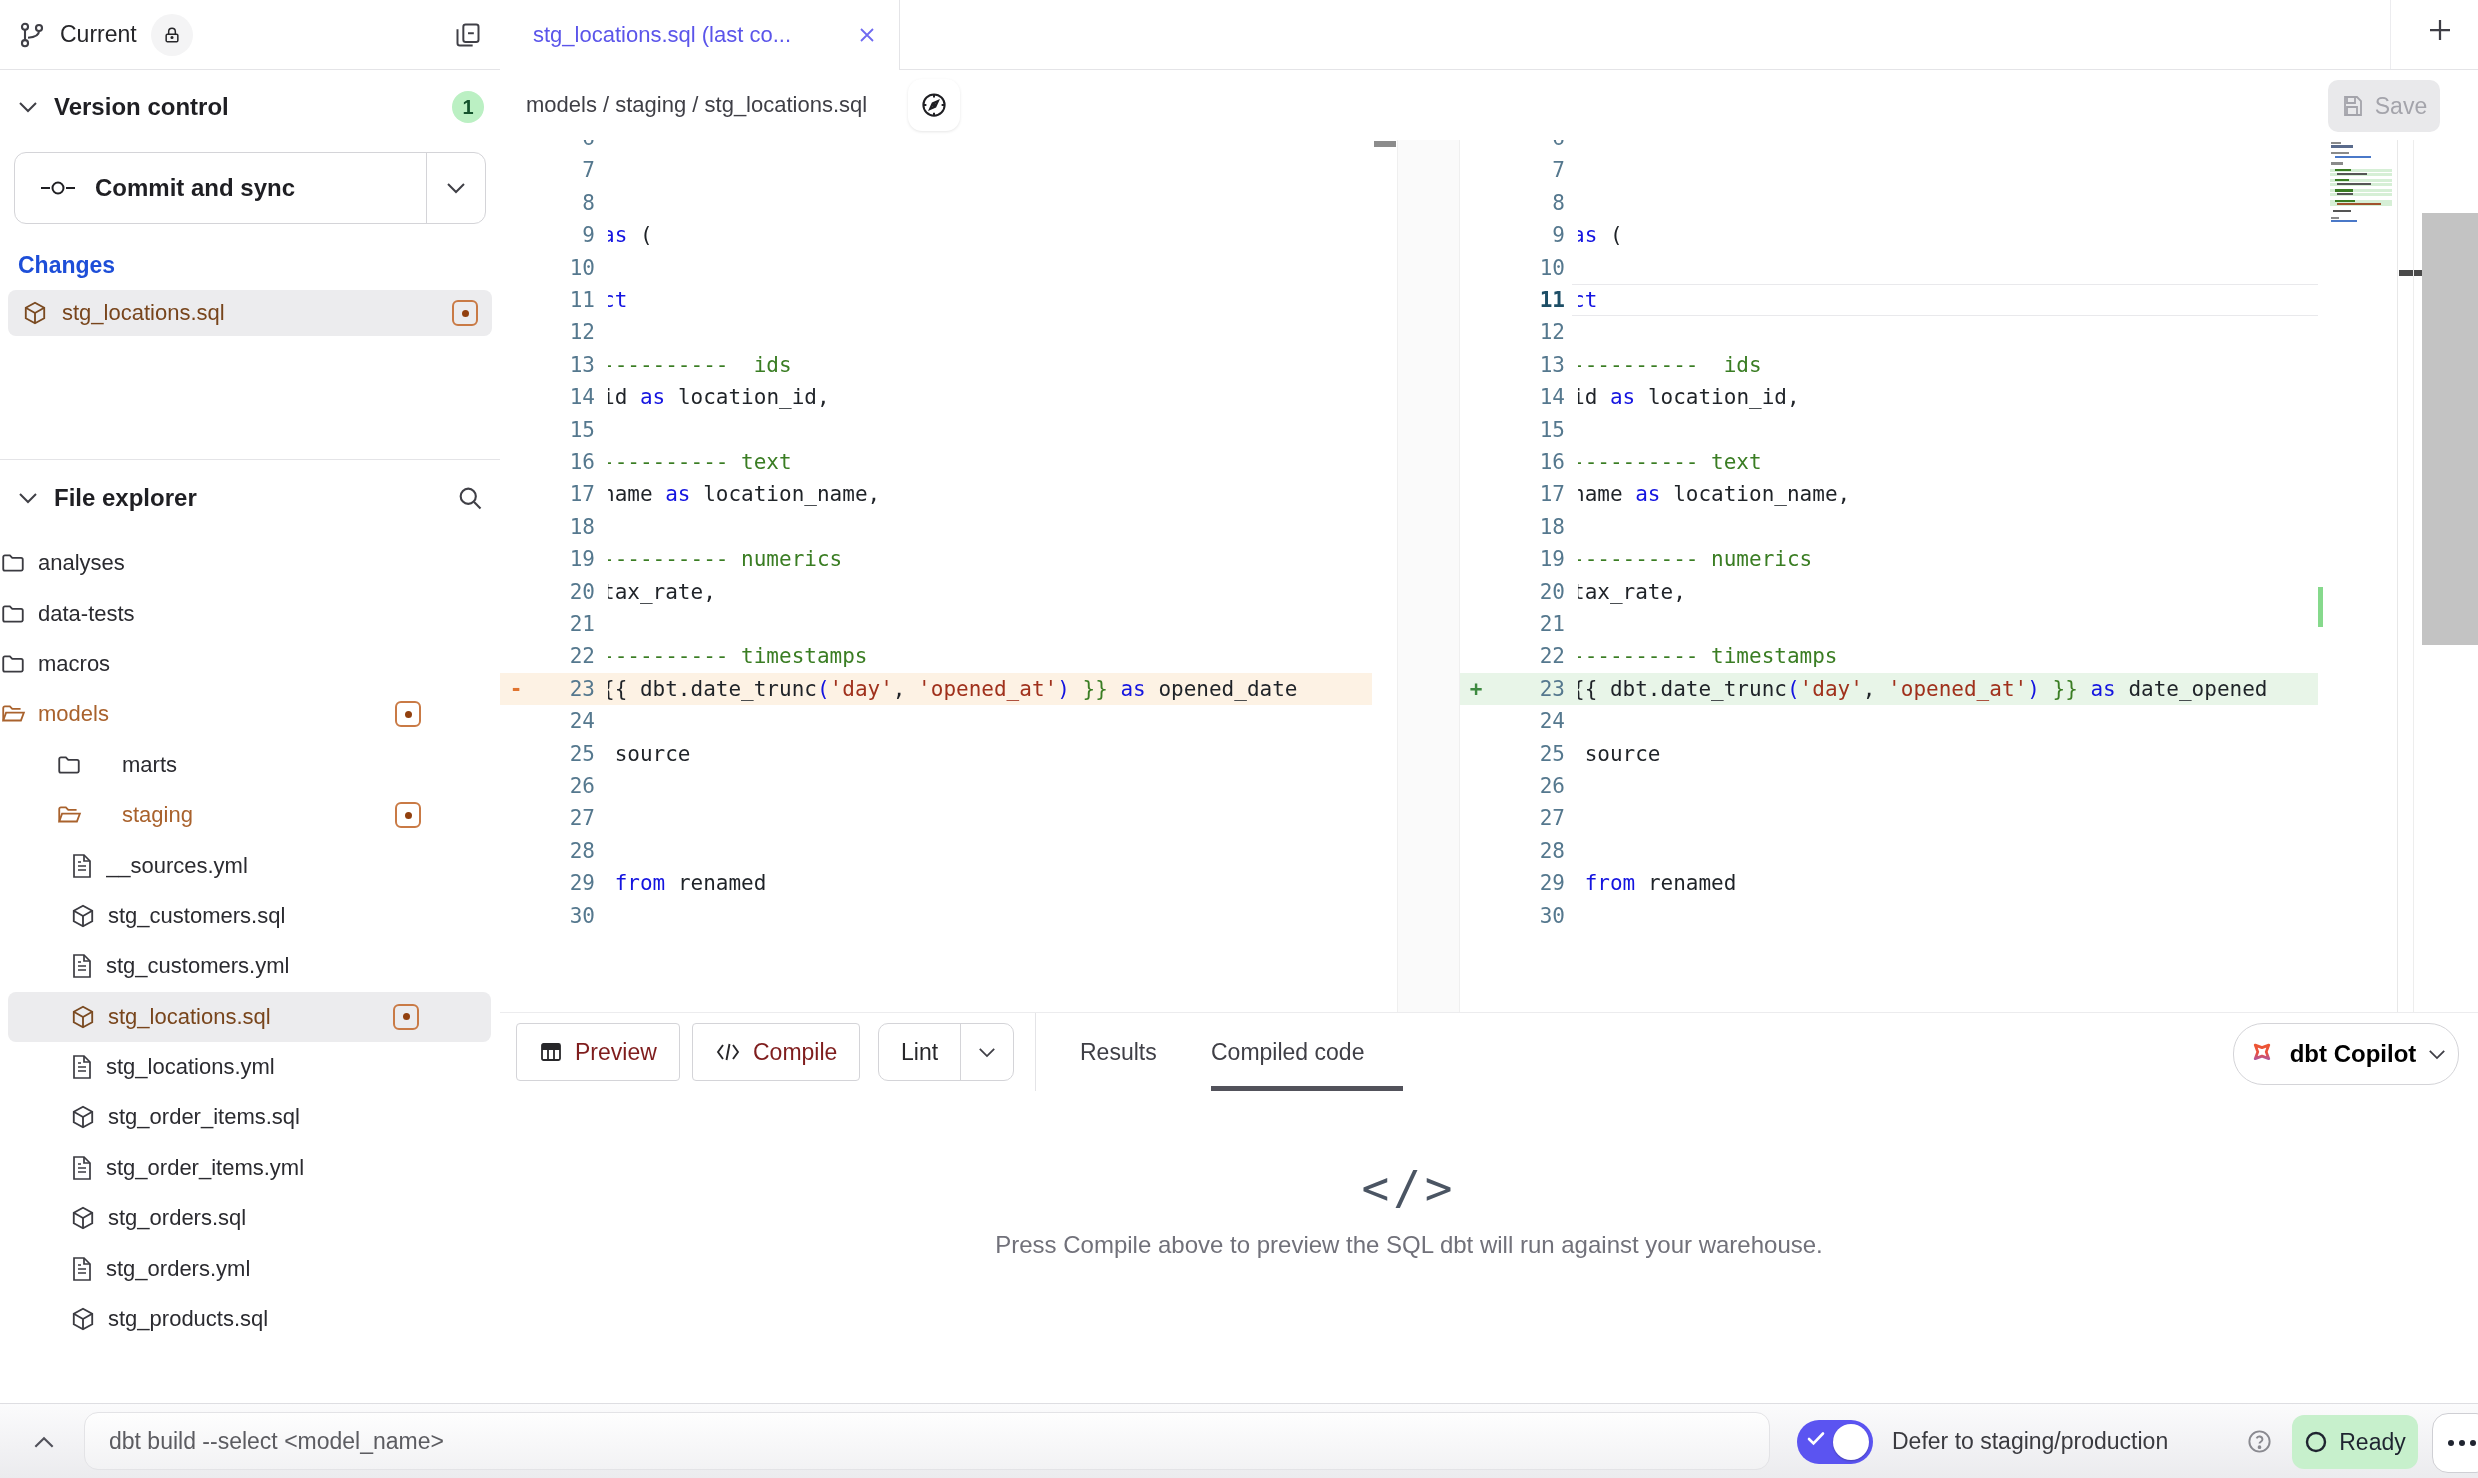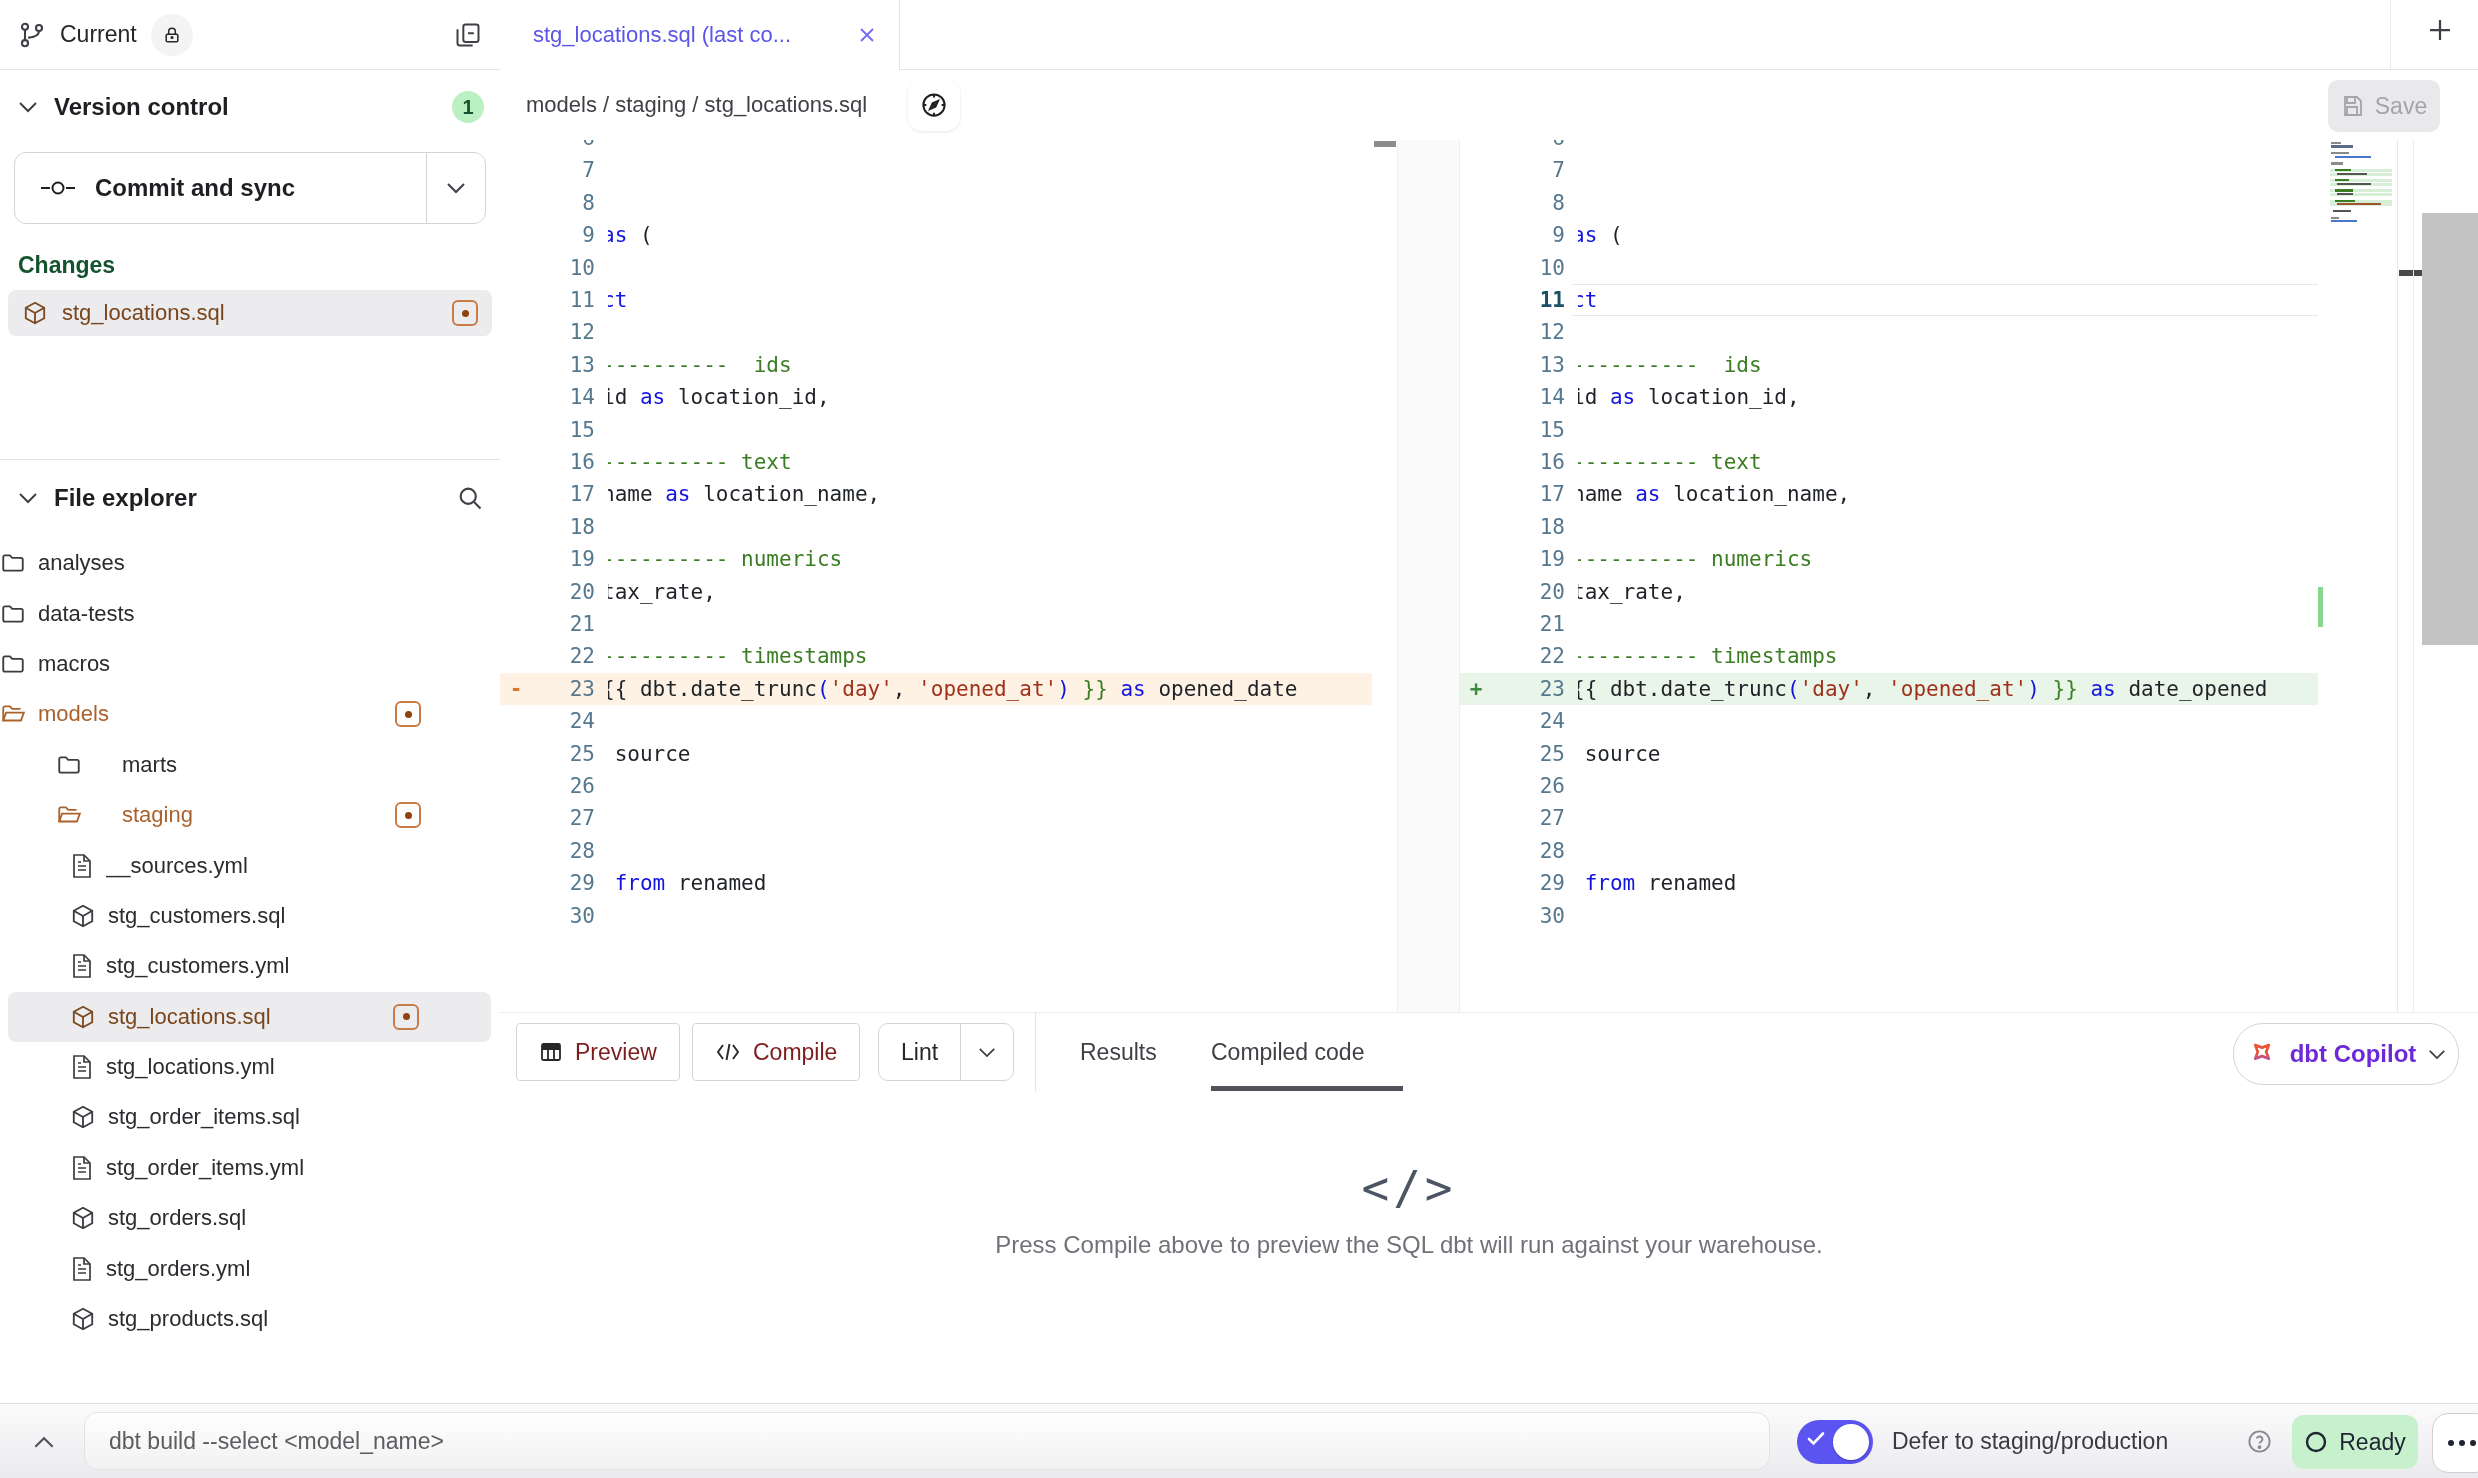--- a/index.html
+++ b/index.html
@@ -19,21 +19,21 @@
   .vc-header{position:absolute;left:18px;right:16px;top:84px;height:46px;display:flex;align-items:center;gap:16px;}
   .vc-header .title{font-size:24px;font-weight:700;color:#1f1f23;flex:1;}
   .count-badge{width:32px;height:32px;border-radius:50%;background:#bbf0c3;color:#14532d;
                font-size:20px;font-weight:600;display:flex;align-items:center;justify-content:center;}
 
   .commit-btn{position:absolute;left:14px;top:152px;width:472px;height:72px;border:1.5px solid #d4d4d8;border-radius:12px;
               background:#fff;display:flex;align-items:stretch;box-sizing:border-box;}
   .commit-main{flex:1;display:flex;align-items:center;gap:18px;padding-left:24px;font-size:24px;font-weight:600;color:#1f1f23;}
   .commit-caret{width:58px;border-left:1px solid #d4d4d8;display:flex;align-items:center;justify-content:center;}
 
-  .changes-label{position:absolute;left:18px;top:252px;font-size:23px;font-weight:700;color:#14532d;}
+  .changes-label{position:absolute;left:18px;top:252px;font-size:23px;font-weight:700;color:#1d4ed8;}
   .change-row{position:absolute;left:8px;top:290px;width:484px;height:46px;background:#ececee;border-radius:8px;
               display:flex;align-items:center;gap:14px;padding:0 14px;box-sizing:border-box;}
   .change-row .fname{font-size:22px;color:#78451c;flex:1;}
 
   .mod-badge{width:26px;height:26px;border:2px solid #c97a45;border-radius:6px;box-sizing:border-box;
              display:flex;align-items:center;justify-content:center;flex:none;}
   .mod-badge i{width:7px;height:7px;border-radius:50%;background:#92400e;display:block;}
 
   .fe-divider{position:absolute;left:0;right:0;top:459px;height:1px;background:#e4e4e7;}
   .fe-header{position:absolute;left:18px;right:16px;top:472px;height:52px;display:flex;align-items:center;gap:16px;}
@@ -121,21 +121,21 @@
               background:#fff;display:flex;align-items:stretch;box-sizing:border-box;}
   .lint-main{display:flex;align-items:center;padding:0 22px;font-size:23px;font-weight:500;}
   .lint-caret{width:52px;border-left:1px solid #d4d4d8;display:flex;align-items:center;justify-content:center;}
   .tb-sep{position:absolute;left:535px;top:0;width:1px;height:79px;background:#e4e4e7;}
   .ptab{position:absolute;top:0;height:78px;display:flex;align-items:center;font-size:23px;color:#3f3f46;}
   .ptab.results{left:580px;}
   .ptab.compiled{left:711px;font-weight:500;}
   .ptab-underline{position:absolute;left:711px;top:73px;width:192px;height:5px;background:#52525b;}
   .copilot-btn{position:absolute;left:1733px;top:10px;width:224px;height:60px;border:1.5px solid #d4d4d8;border-radius:30px;
                background:#fff;display:flex;align-items:center;justify-content:center;gap:12px;
-               font-size:24px;font-weight:600;color:#6d28d9;}
+               font-size:24px;font-weight:600;color:#000000;}
 
   
   .results-panel{position:absolute;left:0;top:1091px;width:100%;height:312px;background:#fff;}
   .empty{position:absolute;left:0;right:160px;top:70px;text-align:center;}
   .empty .glyph{font-family:"DejaVu Sans Mono",monospace;font-size:46px;color:#4b5563;letter-spacing:4px;}
   .empty .e-title{margin-top:38px;font-size:29px;font-weight:700;color:#3f3f46;}
   .empty .e-sub{margin-top:16px;font-size:24px;color:#71717a;}
 
   
   #statusbar{position:absolute;left:0;top:1403px;width:2478px;height:75px;border-top:1px solid #dedee2;

